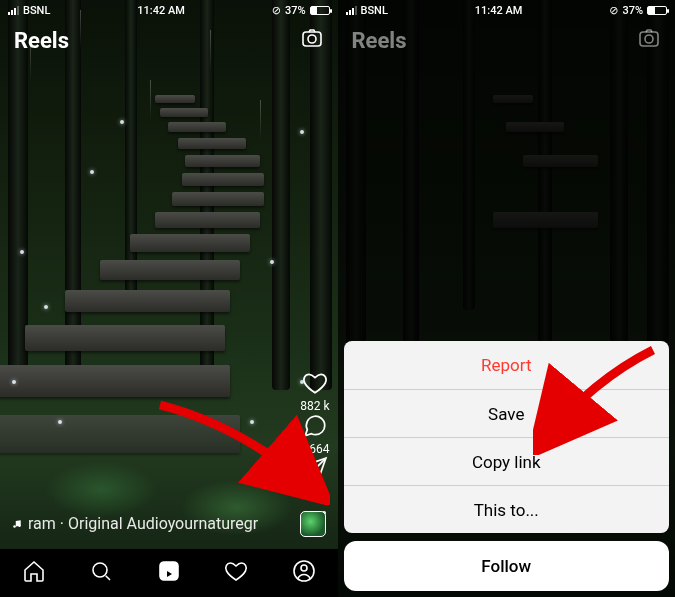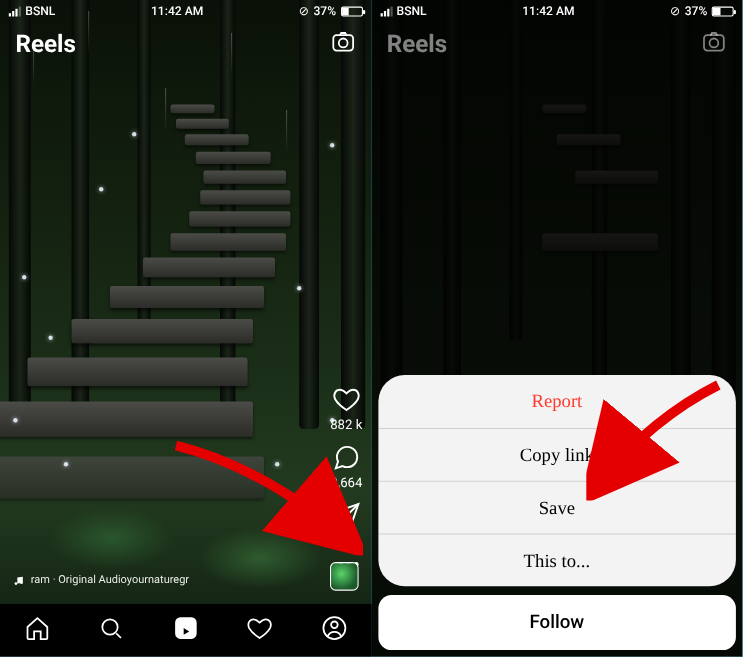--- a/index.html
+++ b/index.html
@@ -8,21 +8,21 @@
     height: 597px;
     display: flex;
     font-family: -apple-system, BlinkMacSystemFont, "Segoe UI", Roboto, Helvetica, Arial, sans-serif;
     background: #fff;
     overflow: hidden;
   }
   .phone {
     position: relative;
     width: 352px;
     height: 597px;
-    background: #0c4a6e;
+    background: #4c1d95;
     overflow: hidden;
     text-align: center;
   }
   
   .scene {
     position: absolute;
     inset: 0;
     background:
       radial-gradient(ellipse 80px 40px at 70% 85%, rgba(60,120,60,0.6), transparent 70%),
       radial-gradient(ellipse 80px 40px at 30% 82%, rgba(50,110,55,0.6), transparent 70%),
@@ -96,21 +96,21 @@
     padding:0 14px;z-index:10;
   }
   .hdr-title{color:#fff;font-size:22px;font-weight:700}
   .hdr-cam svg{width:24px;height:24px;stroke:#fff;fill:none;stroke-width:1.6}
   .hdr.dim .hdr-title{color:rgba(255,255,255,0.5)}
   .hdr.dim .hdr-cam svg{stroke:rgba(255,255,255,0.5)}
 
   
   .actions {
     position:absolute;right:8px;bottom:115px;
-    display:flex;flex-direction:column;align-items:center;gap:10px;
+    display:flex;flex-direction:column;align-items:center;gap:0;
     z-index:10;color:#fff;font-size:12px;
   }
   .act { display:flex;flex-direction:column;align-items:center;gap:3px; }
   .act svg { width:26px;height:26px;stroke:#fff;fill:none;stroke-width:1.6 }
 
   .more-btn {
     position:absolute;right:12px;bottom:82px;z-index:10;
     display:flex;gap:3px;
   }
   .more-btn span{width:4px;height:4px;border-radius:50%;background:#fff}
@@ -126,21 +126,21 @@
     background:radial-gradient(circle at 40% 40%, #5ad46a,#1b5a2b 70%);
     border:1px solid rgba(255,255,255,0.6);
   }
   .uname{font-weight:600;font-size:13px}
   .dot{opacity:.9}
   .follow{font-weight:600;font-size:13px}
   .cap-text{font-size:13px;color:rgba(255,255,255,0.95)}
   .cap-text .more{color:rgba(255,255,255,0.6)}
   .audio-row{
     display:flex;align-items:center;gap:6px;margin-top:6px;
-    font-size:10px;color:rgba(255,255,255,0.9);
+    font-size:16px;color:rgba(255,255,255,0.9);
   }
   .audio-row svg{width:10px;height:10px;fill:#fff}
 
   .audio-thumb{
     position:absolute;right:12px;bottom:60px;width:26px;height:26px;
     border-radius:5px;border:1.5px solid #fff;
     background:radial-gradient(circle at 40% 40%, #5ad46a,#1b5a2b 70%);
     z-index:10;
   }
 
@@ -158,23 +158,22 @@
     position:absolute;z-index:20;pointer-events:none;
   }
 
   
   .sheet-backdrop{position:absolute;inset:0;z-index:15}
   .sheet {
     position:absolute;left:6px;right:6px;bottom:6px;z-index:16;
   }
   .sheet-block{
     background:rgba(248,248,248,0.98);
-    border-radius:24px;overflow:hidden;
+    border-radius:8px;overflow:hidden;
     margin-bottom:8px;
-    font-family:Liberation Serif, serif;
   }
   .sheet-item{
     height:48px;display:flex;align-items:center;justify-content:center;
     font-size:17px;border-top:0.5px solid rgba(0,0,0,0.15);
     color:#000;
   }
   .sheet-item:first-child{border-top:none}
   .sheet-item.destructive{color:#ff3b30}
   .sheet-cancel{
     background:#fff;border-radius:12px;height:50px;
@@ -379,22 +378,22 @@
         </svg>
     </span>
   </div>
 
   <div class="audio-dim">lal Audioyournaturegram · Origir</div>
 
   <div class="sheet-backdrop"></div>
   <div class="sheet">
     <div class="sheet-block">
       <div class="sheet-item destructive">Report</div>
+      <div class="sheet-item">Save</div>
       <div class="sheet-item">Copy link</div>
-      <div class="sheet-item">Save</div>
       <div class="sheet-item">This to...</div>
     </div>
     <div class="sheet-cancel">Follow</div>
   </div>
 
   <svg class="arrow" style="left:195px;top:345px;width:130px;height:110px" viewBox="0 0 130 110">
     <defs>
         <marker id="ah2" markerWidth="10" markerHeight="10" refX="7" refY="5" orient="auto">
           <path d="M0 0L10 5L0 10z" fill="#e40000"></path>
         </marker>

